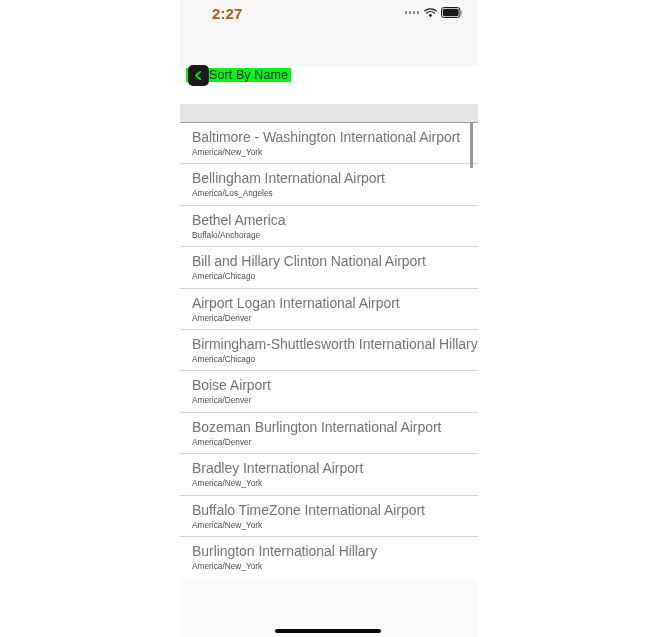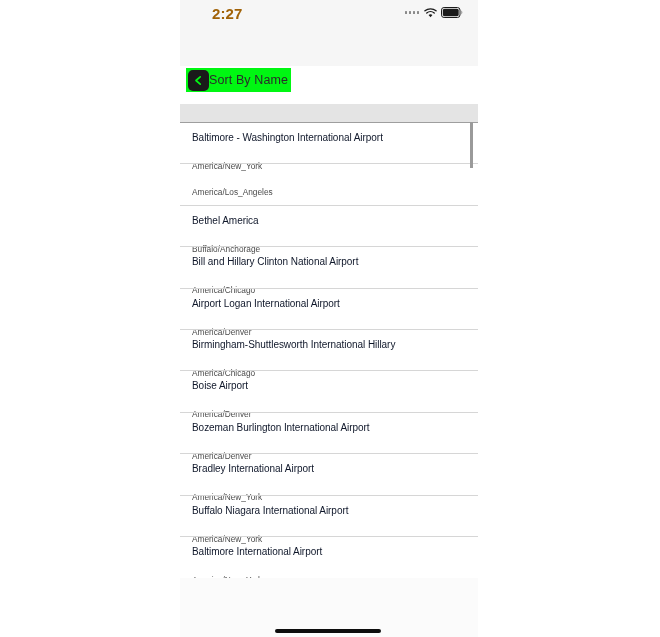--- a/index.html
+++ b/index.html
@@ -72,21 +72,21 @@
     background: #8a8a8a;
     border-radius: 0.5px;
   }
   .wifi-icon { display: block; }
   .battery-icon { display: block; }
 
   
   .sort-btn {
     position: absolute;
     top: 68px;
-    height: 24px;
+    height: 14px;
     display: flex;
     align-items: center;
     padding: 0 0 0 0;
     box-sizing: border-box;
     cursor: pointer;
     user-select: none;
   }
   #btn-name {
     left: 6px;
     width: 105px;
@@ -147,31 +147,31 @@
   }
   .row {
     position: relative;
     box-sizing: border-box;
     height: 41.4px;
     padding: 7px 10px 0 12px;
     border-top: 1px solid #d6d6d6;
   }
   .row:first-child { border-top: 1px solid #9e9e9e; }
   .row-title {
-    font-size: 10px;
-    color: #0f172a;
+    font-size: 14px;
+    color: #737373;
     line-height: 15px;
     white-space: nowrap;
     letter-spacing: -0.05px;
   }
   .row-sub {
     font-size: 8.3px;
     color: #4a4a4a;
     line-height: 12px;
-    margin-top: 15px;
+    margin-top: 1px;
     white-space: nowrap;
   }
 
   
   #scrollbar-track {
     position: absolute;
     left: 290px;
     top: 122px;
     width: 3px;
     height: 456px;
@@ -249,20 +249,21 @@
 
   <div id="section-band"></div>
 
   <div id="list-clip">
     <div id="list">
         <div class="row">
           <div class="row-title">Baltimore - Washington International Airport</div>
           <div class="row-sub">America/New_York</div>
         </div>
         <div class="row">
+          <div class="row-title">Bellingham International Airport</div>
           <div class="row-sub">America/Los_Angeles</div>
         </div>
         <div class="row">
           <div class="row-title">Bethel America</div>
           <div class="row-sub">Buffalo/Anchorage</div>
         </div>
         <div class="row">
           <div class="row-title">Bill and Hillary Clinton National Airport</div>
           <div class="row-sub">America/Chicago</div>
         </div>
@@ -280,25 +281,25 @@
         </div>
         <div class="row">
           <div class="row-title">Bozeman Burlington International Airport</div>
           <div class="row-sub">America/Denver</div>
         </div>
         <div class="row">
           <div class="row-title">Bradley International Airport</div>
           <div class="row-sub">America/New_York</div>
         </div>
         <div class="row">
-          <div class="row-title">Buffalo Niagara International Airport</div>
+          <div class="row-title">Buffalo TimeZone International Airport</div>
           <div class="row-sub">America/New_York</div>
         </div>
         <div class="row">
-          <div class="row-title">Baltimore International Airport</div>
+          <div class="row-title">Burlington International Hillary</div>
           <div class="row-sub">America/New_York</div>
         </div>
       </div>
   </div>
 
   <div id="scrollbar-track">
     <div id="scrollbar-thumb"></div>
   </div>
 
   <div id="bottom-area">

